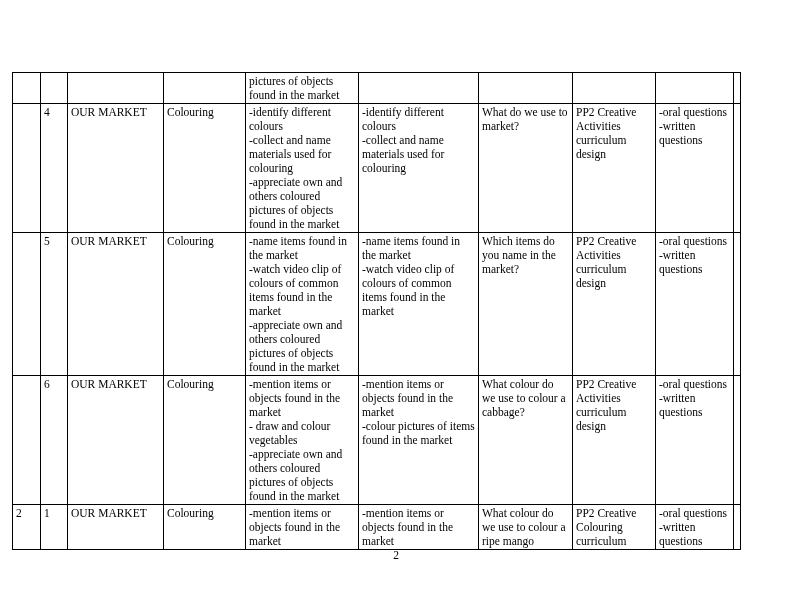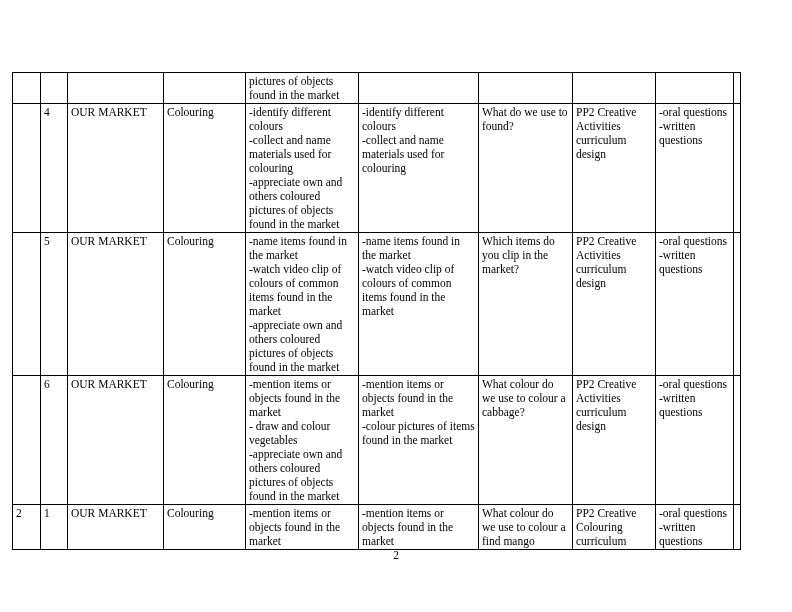--- a/index.html
+++ b/index.html
@@ -82,38 +82,38 @@
       <tr class="h-r0">
         <td></td>
         <td>4</td>
         <td>OUR MARKET</td>
         <td>Colouring</td>
         <td>-identify different colours
 -collect and name materials used for colouring
 -appreciate own and others coloured pictures of objects found in the market</td>
         <td>-identify different colours
 -collect and name materials used for colouring</td>
-        <td>What  do we use to found?</td>
+        <td>What  do we use to market?</td>
         <td>PP2  Creative Activities curriculum design</td>
         <td>-oral questions
 -written questions</td>
         <td></td>
       </tr>
 
       <tr class="h-r1">
         <td></td>
         <td>5</td>
         <td>OUR MARKET</td>
         <td>Colouring</td>
         <td>-name items found in the market
 -watch video clip of colours of common items found in the market
 -appreciate own and others coloured pictures of objects found in the market</td>
         <td>-name items found in the market
 -watch video clip of colours of common items found in the market</td>
-        <td>Which items do you clip in the market?</td>
+        <td>Which items do you name in the market?</td>
         <td>PP2  Creative Activities curriculum design</td>
         <td>-oral questions
 -written questions</td>
         <td></td>
       </tr>
 
       <tr class="h-r2">
         <td></td>
         <td>6</td>
         <td>OUR MARKET</td>
@@ -130,21 +130,21 @@
         <td></td>
       </tr>
 
       <tr class="h-r3">
         <td>2</td>
         <td>1</td>
         <td>OUR MARKET</td>
         <td>Colouring</td>
         <td>-mention items or objects found in the market</td>
         <td>-mention items or objects found in the market</td>
-        <td>What colour do we use to colour a find mango</td>
+        <td>What colour do we use to colour a ripe mango</td>
         <td>PP2  Creative Colouring curriculum</td>
         <td>-oral questions
 -written questions</td>
         <td></td>
       </tr>
 
     </tbody>
   </table>
 
   <div class="page-number">2</div>

